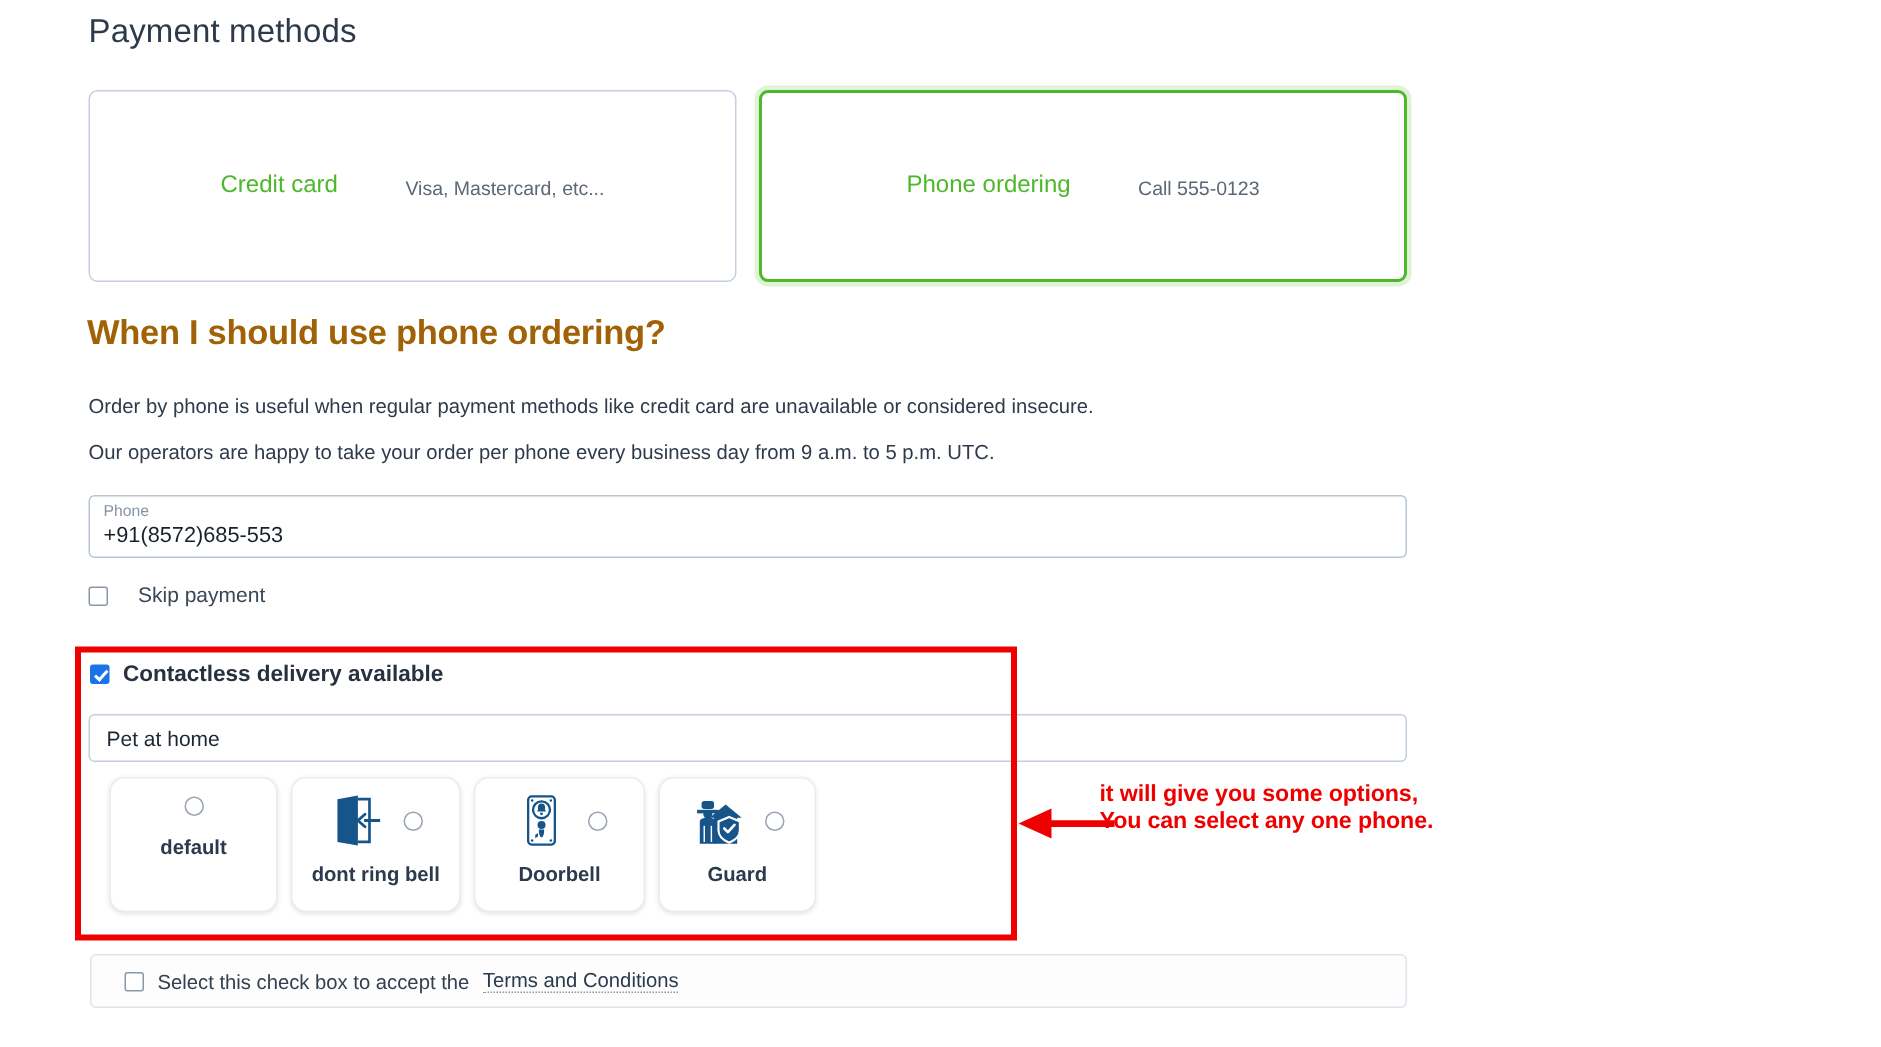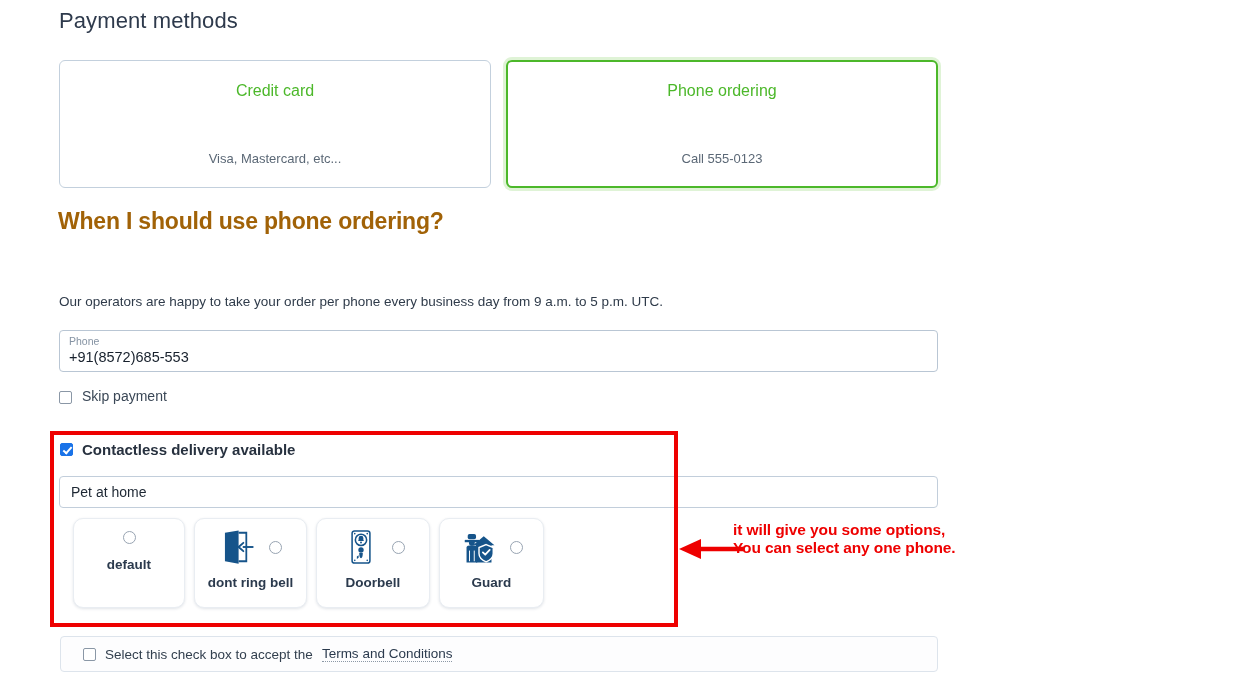--- a/index.html
+++ b/index.html
@@ -38,21 +38,21 @@
     height: 130px;
   }
   .pm-card {
     position: absolute;
     top: 0;
     height: 128px;
     box-sizing: border-box;
     border-radius: 6px;
     background: #fff;
     display: flex;
-    flex-direction: column;
+    flex-direction: row;
     align-items: center;
     justify-content: center;
     gap: 45px;
   }
   .pm-card.plain {
     left: 0;
     width: 432px;
     border: 1px solid #c3d0dd;
   }
   .pm-card.selected {
@@ -121,21 +121,21 @@
     line-height: 19px;
   }
 
   
   .skip-row {
     position: absolute;
     left: 59px;
     top: 388px;
     display: flex;
     align-items: flex-end;
-    gap: 10px;
+    gap: 20px;
   }
   .cb {
     width: 13px;
     height: 13px;
     box-sizing: border-box;
     border: 1px solid #8a97a6;
     border-radius: 2px;
     background: #fff;
     display: inline-block;
     flex: none;
@@ -340,20 +340,21 @@
       <div class="pm-title">Credit card</div>
       <div class="pm-sub">Visa, Mastercard, etc...</div>
     </div>
     <div class="pm-card selected">
       <div class="pm-title">Phone ordering</div>
       <div class="pm-sub">Call 555-0123</div>
     </div>
   </div>
 
   <div class="section-heading">When I should use phone ordering?</div>
+  <div class="para p1">Order by phone is useful when regular payment methods like credit card are unavailable or considered insecure.</div>
   <div class="para p2">Our operators are happy to take your order per phone every business day from 9 a.m. to 5 p.m. UTC.</div>
 
   <div class="field phone">
     <span class="field-label">Phone</span>
     <span class="field-value">+91(8572)685-553</span>
   </div>
 
   <div class="skip-row">
     <span class="cb"></span>
     <span class="skip-label">Skip payment</span>

